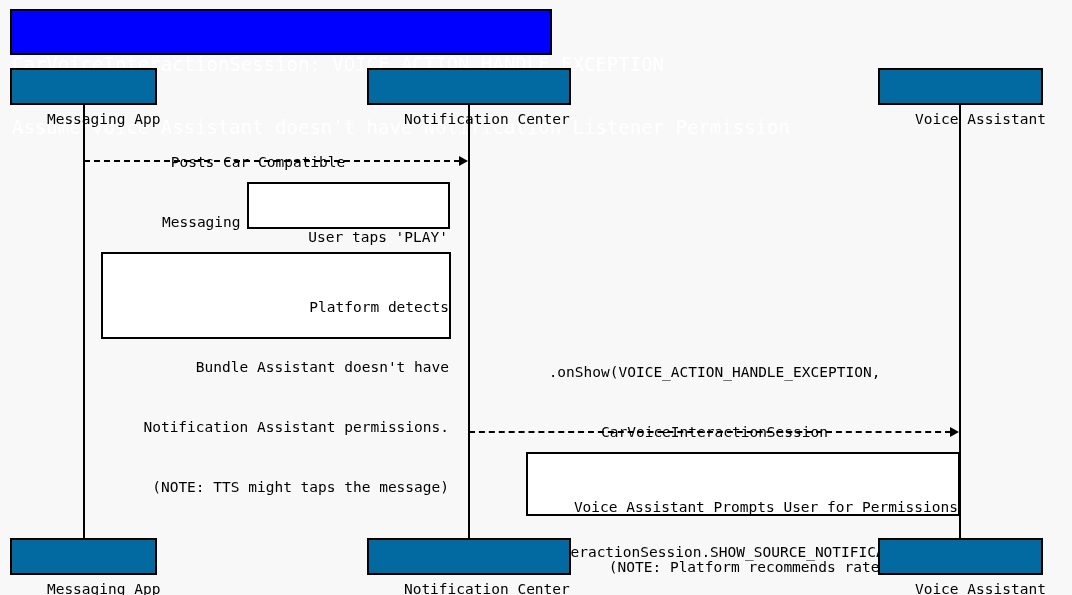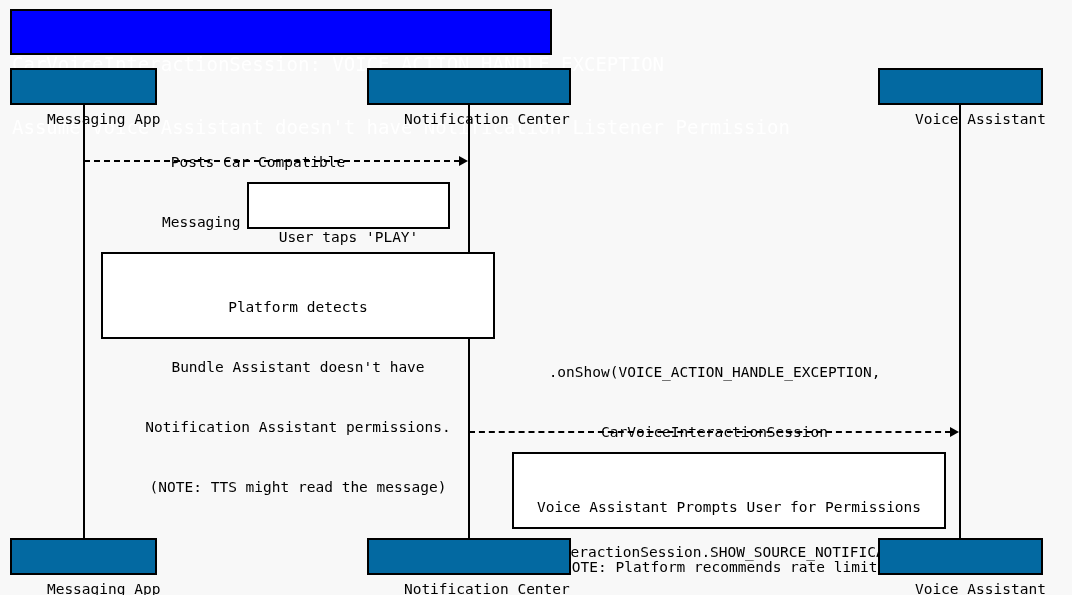--- a/index.html
+++ b/index.html
@@ -62,21 +62,21 @@
     background: #FFFFFF;
     border: 2px solid #000000;
     box-sizing: border-box;
     color: #000000;
     font-size: 14.5px;
     line-height: 20px;
     text-align: center;
     white-space: pre;
     padding-top: 3px;
   }
-  .note .nline { display: block; }
+  .note .nline { display: block; text-align: right; }
 
   
   .msg-label {
     position: absolute;
     color: #000000;
     font-size: 14.5px;
     line-height: 20px;
     text-align: center;
     white-space: pre;
   }
@@ -127,38 +127,38 @@
   </div>
 
   <div class="arrow-line" style="left:84px; top:160px; width:376px;"></div>
   <div class="arrow-head" style="left:459px; top:156px;"></div>
 
   <div class="note" style="left:247px; top:182px; width:203px; height:47px;">
     <span class="nline">User taps 'PLAY'</span>
     <span class="nline">on Msg Notification</span>
   </div>
 
-  <div class="note" style="left:101px; top:252px; width:394px; height:87px;">
+  <div class="note" style="left:101px; top:252px; width:350px; height:87px;">
     <span class="nline">Platform detects</span>
     <span class="nline">Bundle Assistant doesn't have</span>
     <span class="nline">Notification Assistant permissions.</span>
-    <span class="nline">(NOTE: TTS might read the message)</span>
+    <span class="nline">(NOTE: TTS might taps the message)</span>
   </div>
 
   <div class="msg-label" style="left:469px; top:322px; width:491px;">
     <span class="mline">.onShow(VOICE_ACTION_HANDLE_EXCEPTION,</span>
     <span class="mline">CarVoiceInteractionSession</span>
     <span class="mline">Bundle payload,</span>
     <span class="mline">VoiceInteractionSession.SHOW_SOURCE_NOTIFICATION)</span>
   </div>
 
   <div class="arrow-line" style="left:469px; top:431px; width:482px;"></div>
   <div class="arrow-head" style="left:950px; top:427px;"></div>
 
-  <div class="note" style="left:512px; top:452px; width:434px; height:77px;">
+  <div class="note" style="left:526px; top:452px; width:434px; height:64px;">
     <span class="nline">Voice Assistant Prompts User for Permissions</span>
     <span class="nline">(NOTE: Platform recommends rate limiting</span>
     
   </div>
 
   <div class="participant" style="left:10px; top:538px; width:147px;">
     <span>Messaging App</span>
   </div>
   <div class="participant" style="left:367px; top:538px; width:204px;">
     <span>Notification Center</span>

